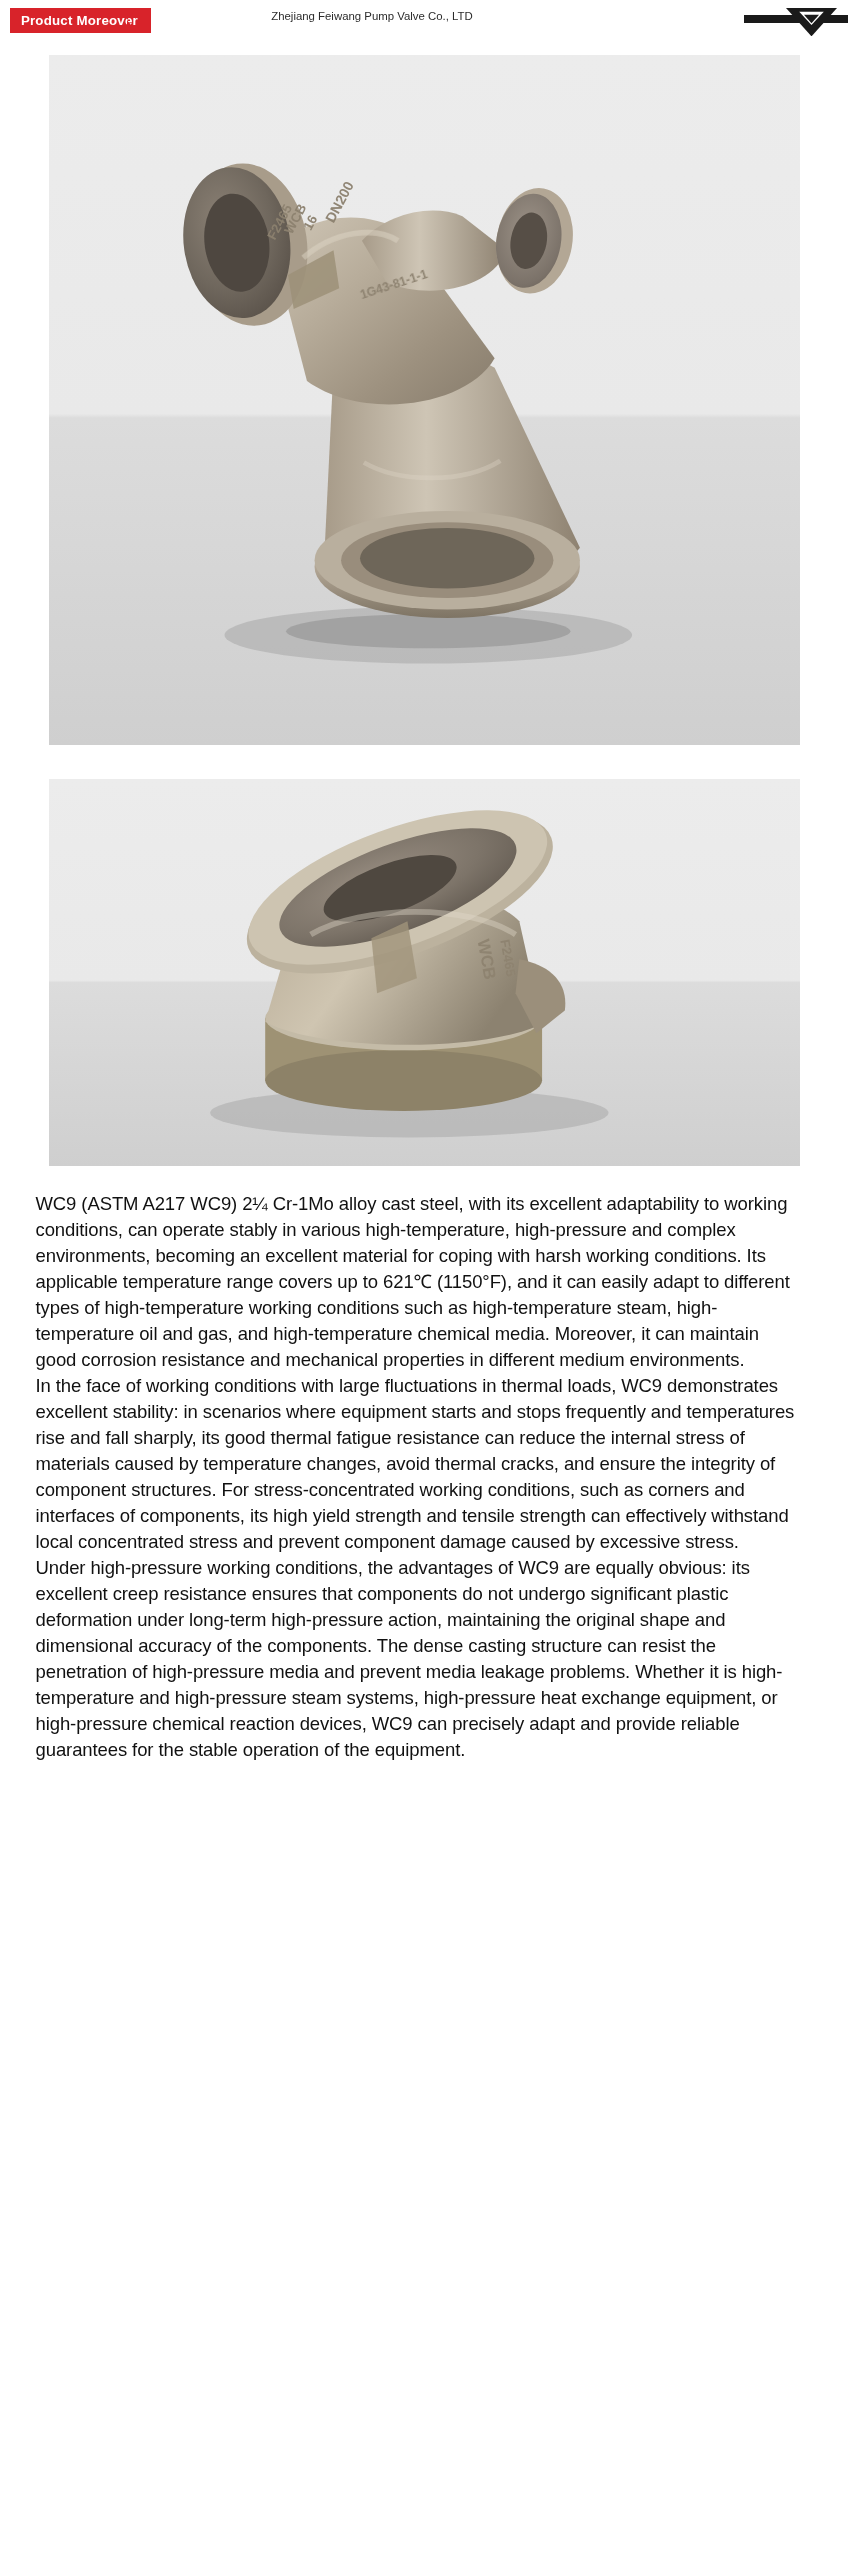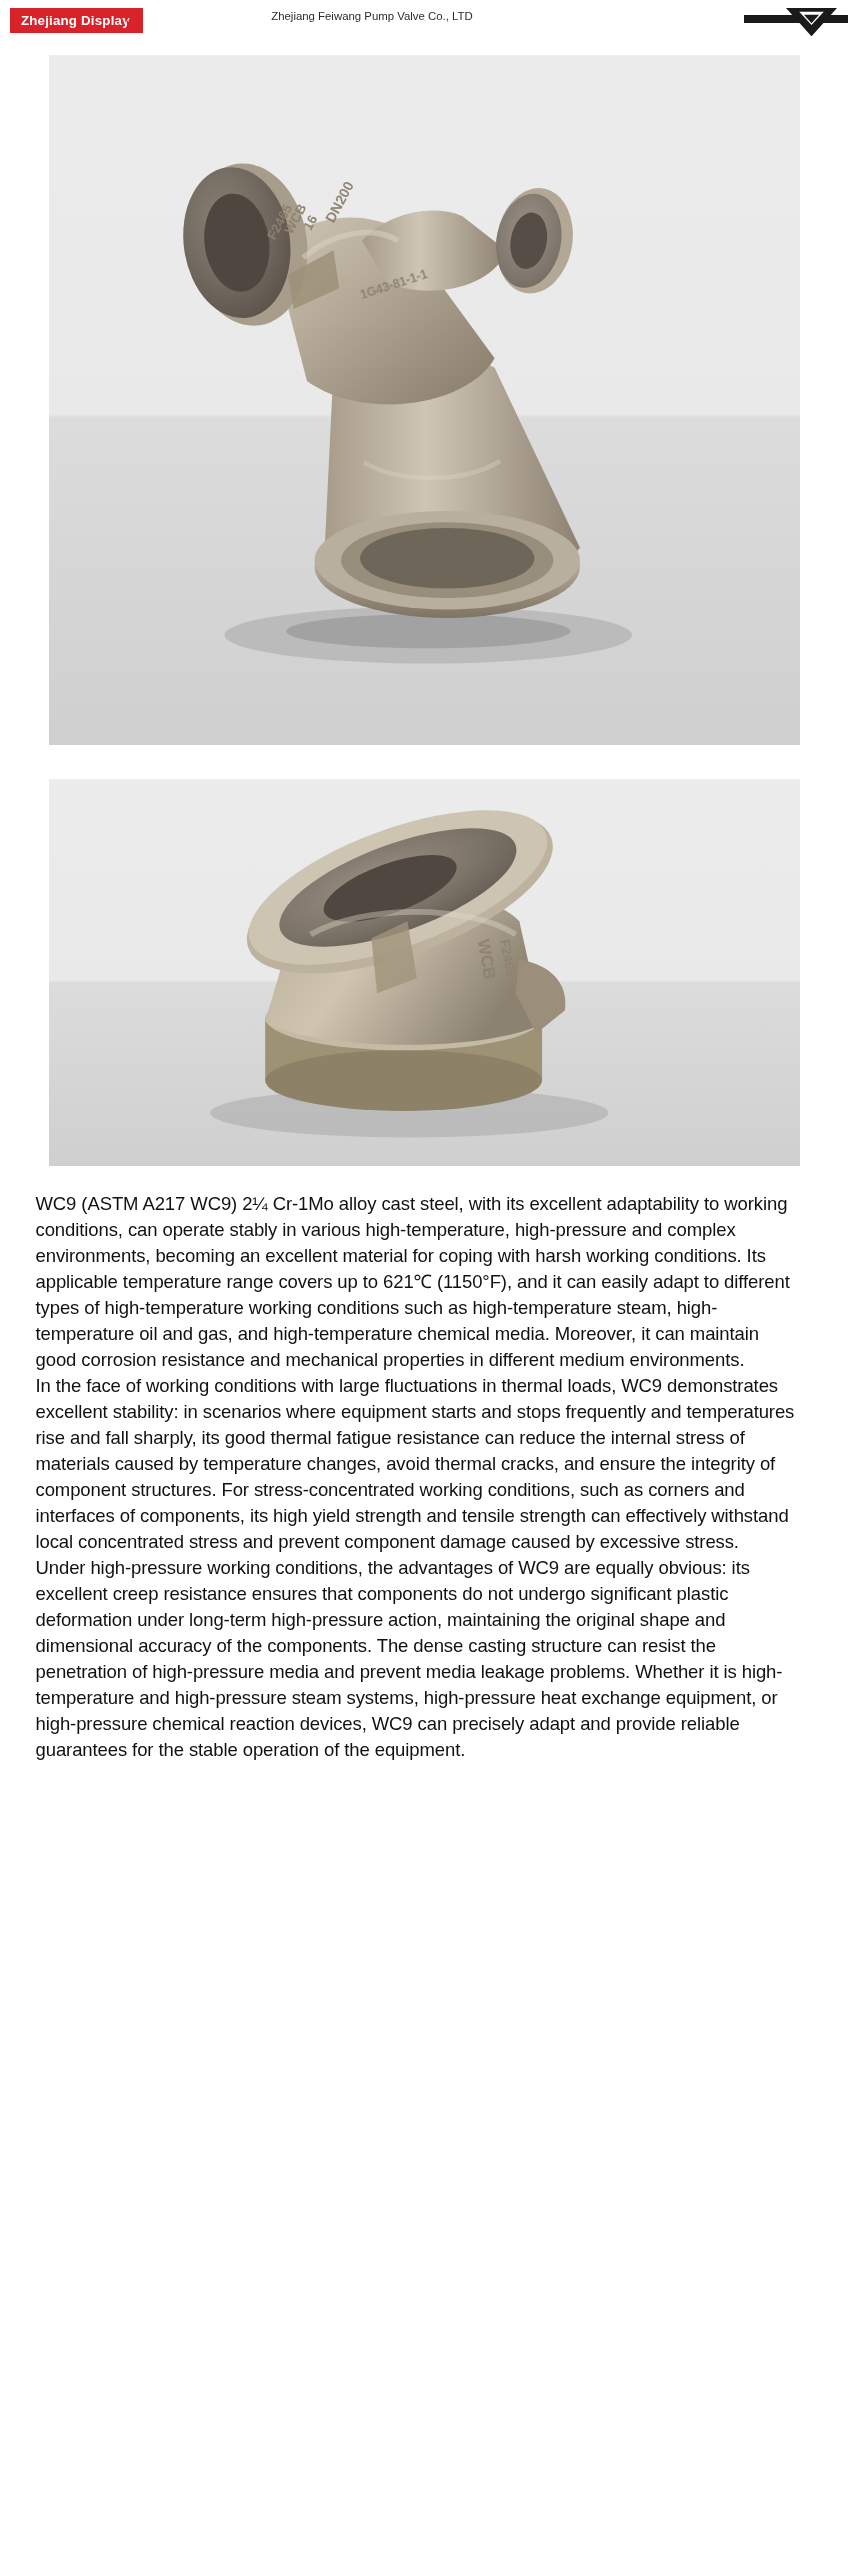--- a/index.html
+++ b/index.html
@@ -144,21 +144,21 @@
 
 <div class="page">
 
   <div class="header">
     <div class="header-bar"></div>
 
     <div class="header-company">
       <span class="header-company-inner">Zhejiang Feiwang Pump Valve Co., LTD</span>
     </div>
 
-    <div class="header-tab">Zhejiang Display</div>
+    <div class="header-tab">Product Moreover</div>
     <div class="header-tab-notch"></div>
 
     <svg class="header-mark" viewBox="0 0 54 30">
       <polygon points="0,0 54,0 27,30" fill="#1a1a1a"></polygon>
       <polygon points="14,4 40,4 27,18" fill="#ffffff"></polygon>
       <polygon points="19,7 35,7 27,16" fill="#1a1a1a"></polygon>
     </svg>
   </div>
 
   <div class="gallery">

